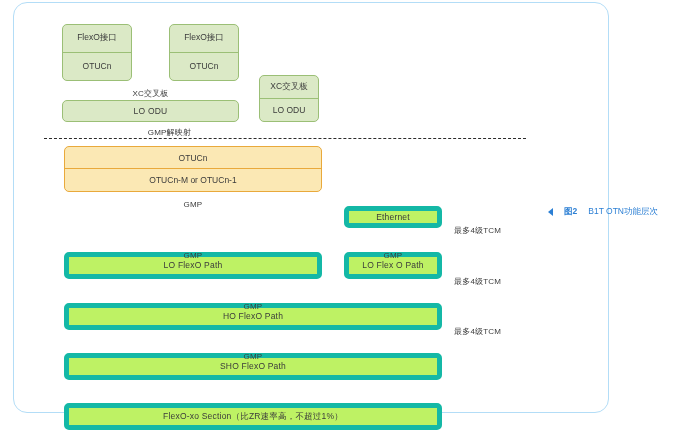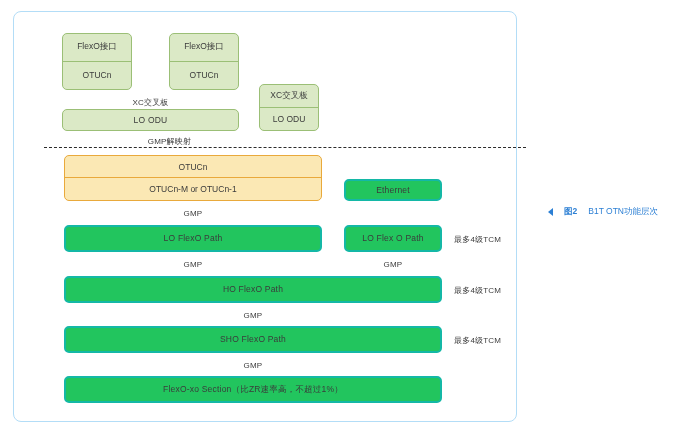--- a/index.html
+++ b/index.html
@@ -12,25 +12,25 @@
     height: 434px;
     position: relative;
     font-family: "Liberation Sans", "DejaVu Sans", sans-serif;
     overflow: hidden;
   }
 
   
   #diagram-frame {
     position: absolute;
     left: 13px;
-    top: 11px;
-    width: 504px;
+    top: 2px;
+    width: 596px;
     height: 411px;
     border: 1.5px solid #b3ddf7;
-    border-radius: 8px;
+    border-radius: 14px;
     background: #ffffff;
     box-sizing: border-box;
   }
 
   
   .node {
     position: absolute;
     box-sizing: border-box;
     display: flex;
     align-items: center;
@@ -67,23 +67,24 @@
     color: #3b3b3b;
     height: 50%;
     white-space: nowrap;
   }
   .stack > .cell.top {
     border-bottom: 1px solid #9bbf76;
   }
 
   
   .orange {
-    background: #22c55e;
-    border: 2px solid #14b8a6;
-    border-radius: 5px;
+    background: #bef264;
+    border: 5px solid #14b8a6;
+    border-radius: 5px;
+    margin-top: 36px;
   }
   .stack-o {
     position: absolute;
     box-sizing: border-box;
     border: 1px solid #e9a93b;
     border-radius: 5px;
     background: #fbe8b4;
     overflow: hidden;
   }
   .stack-o > .cell {

